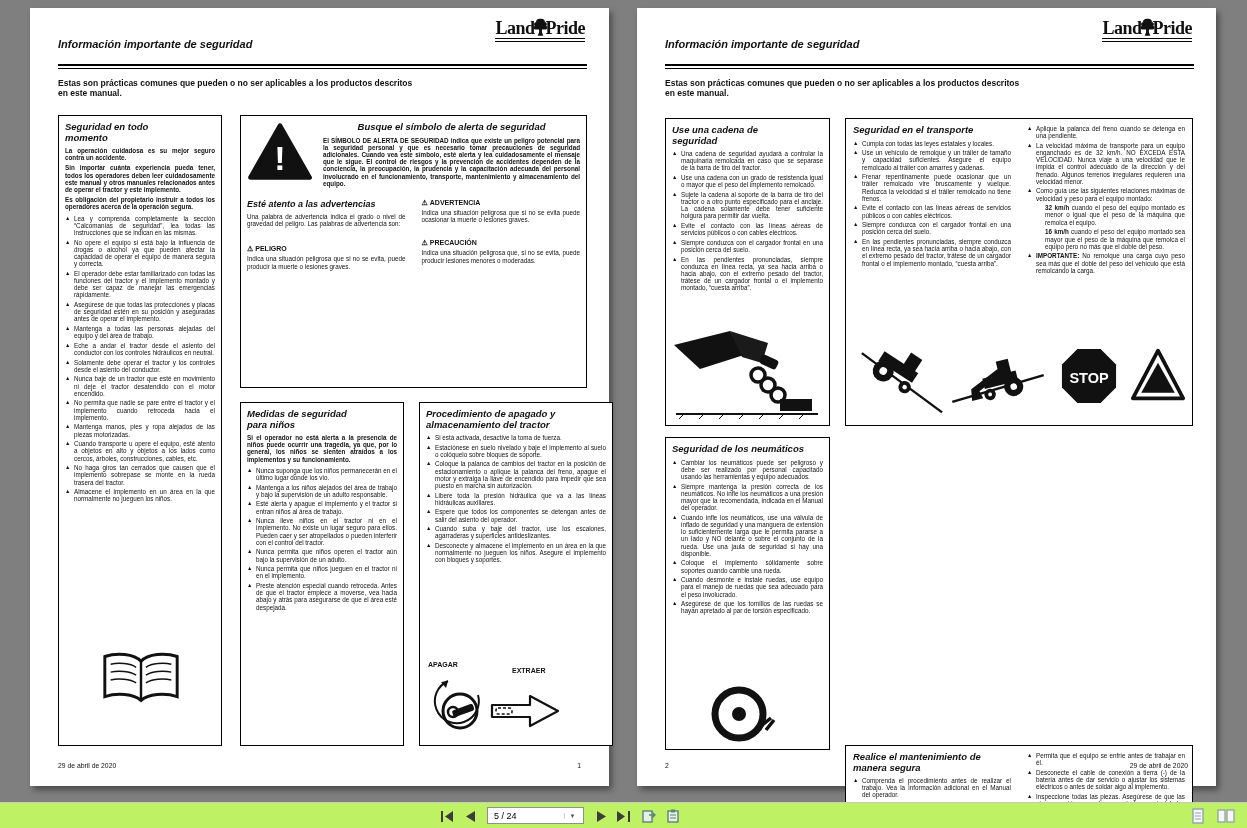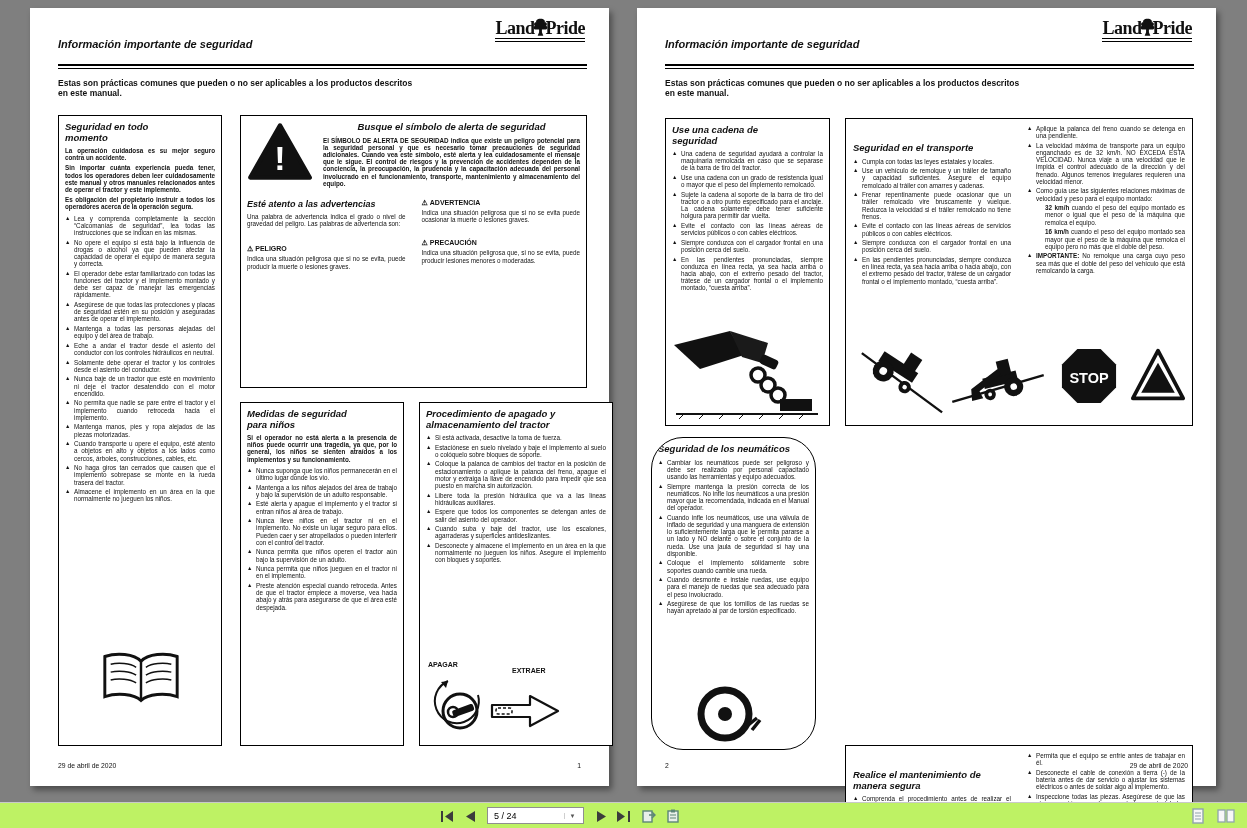--- a/index.html
+++ b/index.html
@@ -52,21 +52,21 @@
   .warn-col { flex:1; }
   .warn-sub { font-style:italic; font-weight:bold; font-size:9px; margin-bottom:4px; }
   .sig-head { font-weight:bold; font-size:7px; margin:8px 0 2px 0; }
   .sig-glyph { font-size:7px; margin-right:2px; }
 
   .speed { padding-left:18px; margin-bottom:2.5px; }
   .tri-item { position:relative; padding-left:9px; margin-bottom:2.4px; }
   .tri-item::before { content:"▲"; position:absolute; left:0; top:0; font-size:5.4px; }
 
   .two-col { position:relative; }
-  .col-a { position:absolute; left:7px;  top:24px; width:158px; }
+  .col-a { position:absolute; left:7px;  top:6px; width:158px; }
   .col-b { position:absolute; left:181px; top:6px; width:158px; }
 
   .illus { position:absolute; }
   .key-label { position:absolute; font-weight:bold; font-size:7px; }
 
   
   .toolbar { position:absolute; left:0; bottom:0; width:1247px; height:26px; background:#bef264;
              border-top:1px solid #c9c9c9; }
   .tb-btn { position:absolute; top:4px; width:19px; height:18px; display:flex;
             align-items:center; justify-content:center; cursor:pointer; border-radius:2px; }
@@ -303,21 +303,21 @@
       <svg class="illus" style="left:214px; top:228px;" width="58" height="58" viewBox="0 0 60 60">
         <polygon points="18,2 42,2 58,18 58,42 42,58 18,58 2,42 2,18" fill="#111"></polygon>
         <text x="30" y="37" fill="#fff" font-size="15" font-weight="bold" text-anchor="middle" font-family="Liberation Sans, sans-serif">STOP</text>
       </svg>
       <svg class="illus" style="left:284px; top:228px;" width="56" height="56" viewBox="0 0 60 58">
         <polygon points="30,3 57,54 3,54" fill="none" stroke="#111" stroke-width="4" stroke-linejoin="round"></polygon>
         <polygon points="30,16 48,48 12,48" fill="#111"></polygon>
       </svg>
     </div>
 
-    <div class="box" style="left:14px; top:429px; width:165px; height:313px;border-radius:32px;">
+    <div class="box" style="left:28px; top:429px; width:165px; height:313px;">
       <div class="box-title">Seguridad de los neumáticos</div>
       <ul class="b body-sm">
           <li>Cambiar los neumáticos puede ser peligroso y debe ser realizado por personal capacitado usando las herramientas y equipo adecuados.</li>
           <li>Siempre mantenga la presión correcta de los neumáticos. No infle los neumáticos a una presión mayor que la recomendada, indicada en el Manual del operador.</li>
           <li>Cuando infle los neumáticos, use una válvula de inflado de seguridad y una manguera de extensión lo suficientemente larga que le permita pararse a un lado y NO delante o sobre el conjunto de la rueda. Use una jaula de seguridad si hay una disponible.</li>
           <li>Coloque el implemento sólidamente sobre soportes cuando cambie una rueda.</li>
           <li>Cuando desmonte e instale ruedas, use equipo para el manejo de ruedas que sea adecuado para el peso involucrado.</li>
           <li>Asegúrese de que los tornillos de las ruedas se hayan apretado al par de torsión especificado.</li>
         </ul>
       <svg class="illus" style="left:44px; top:246px;" width="66" height="60" viewBox="0 0 66 60">

